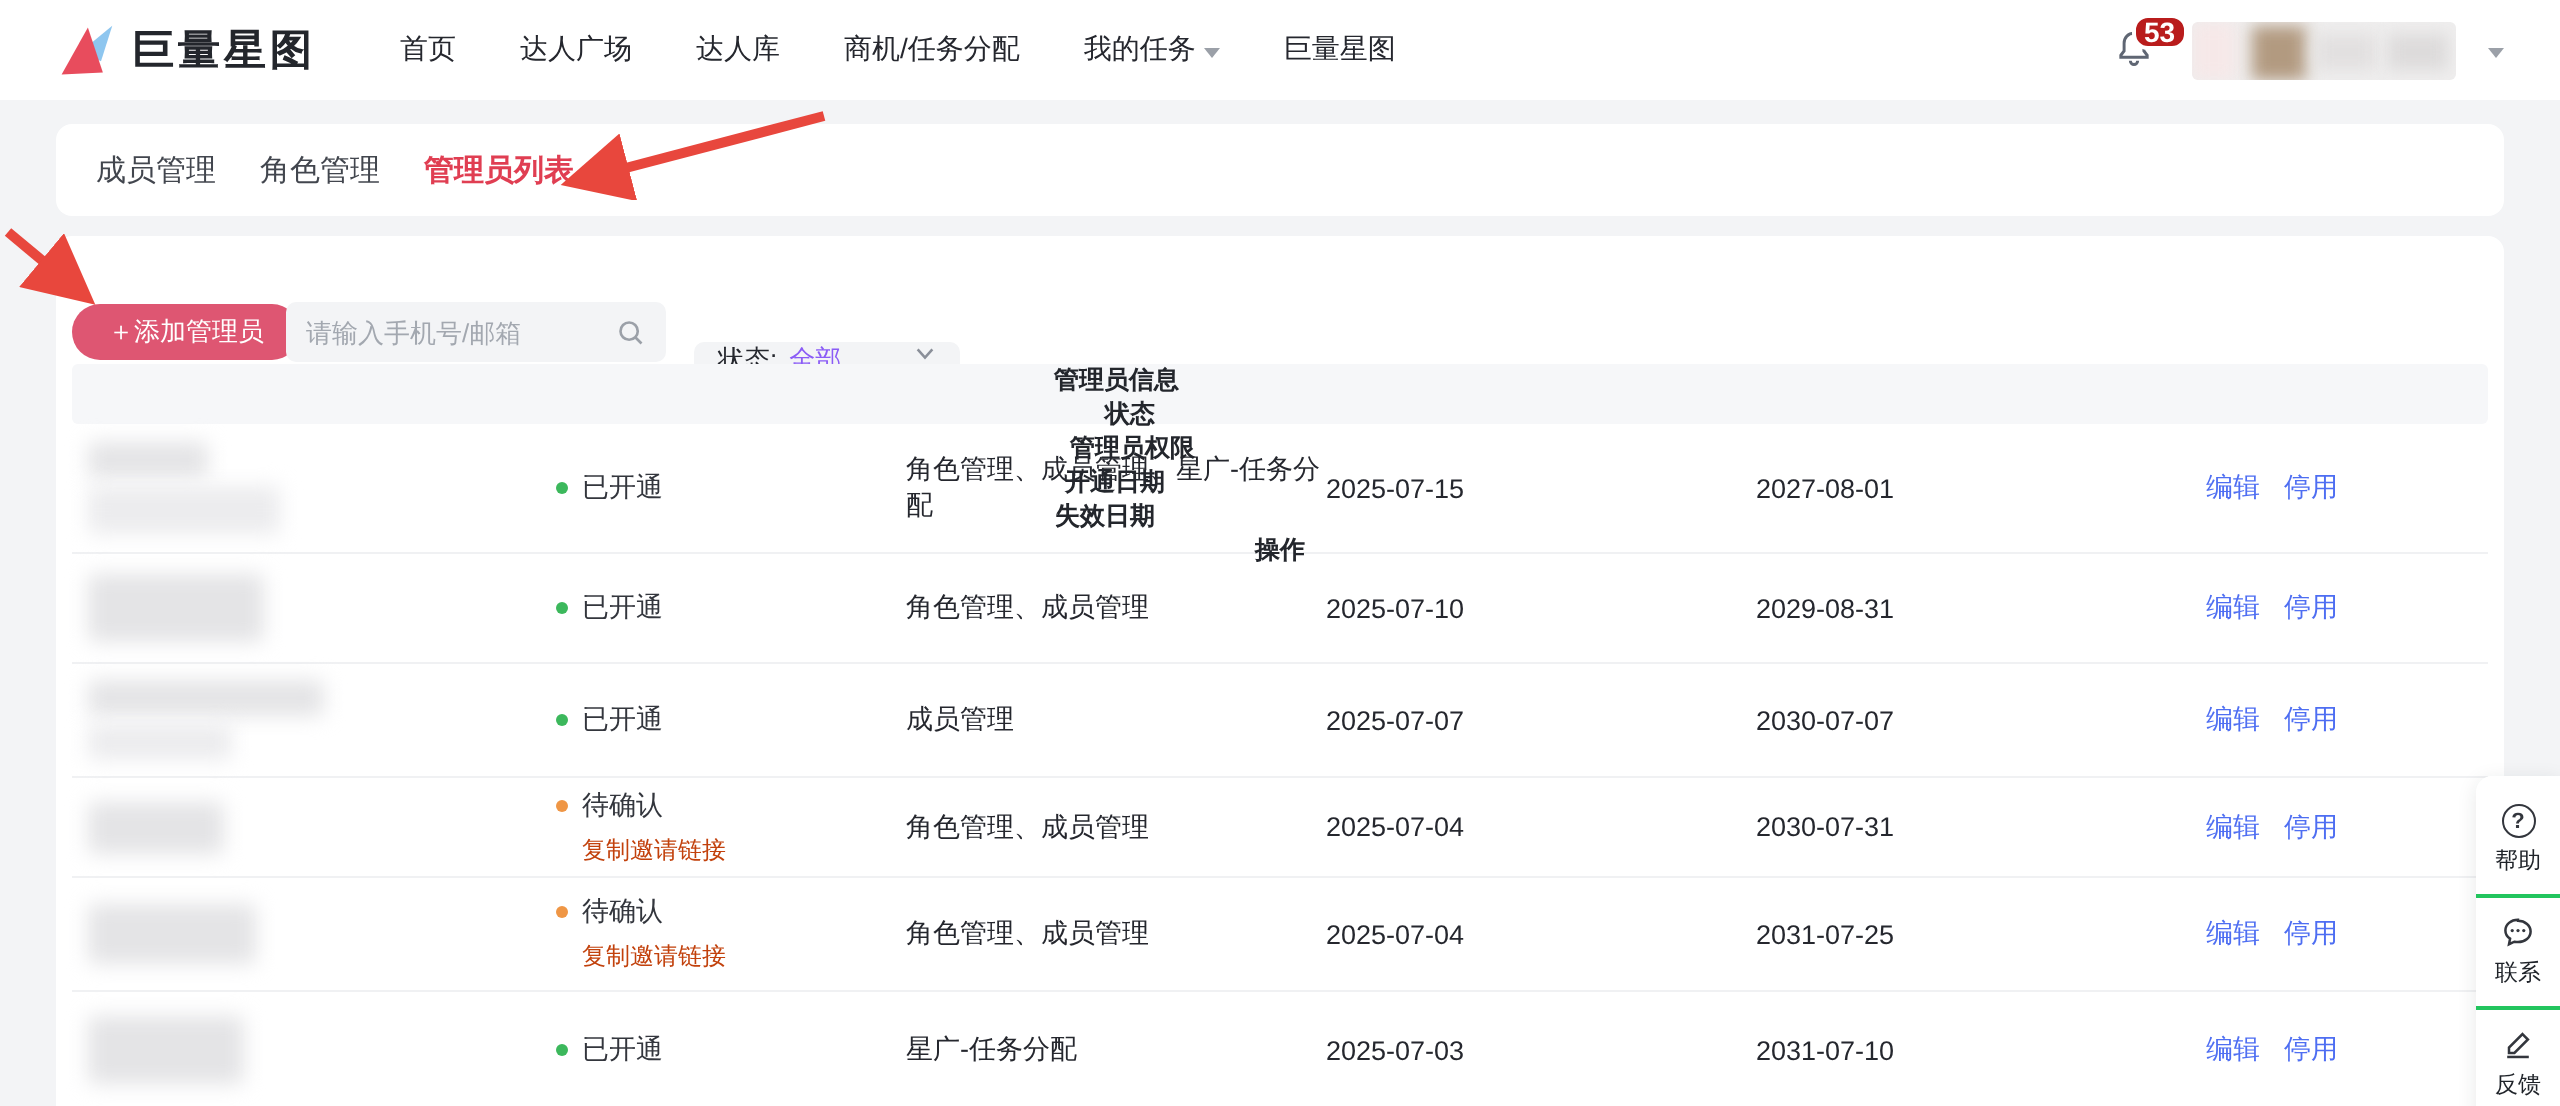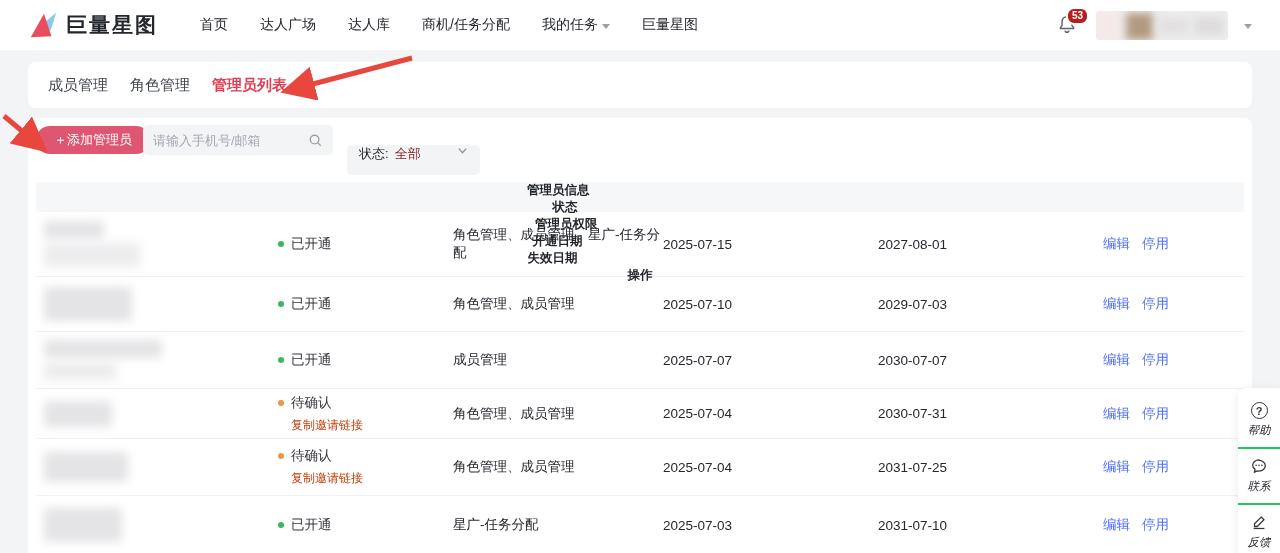--- a/index.html
+++ b/index.html
@@ -11,50 +11,50 @@
   .topnav { position:absolute; top:0; left:0; right:0; height:50px;
     background:#fff; display:flex; align-items:center; padding:0 28px; z-index:5; }
   .logo { display:flex; align-items:center; gap:8px; cursor:pointer; }
   .logo-text { font-size:21px; font-weight:bold; color:#23262c; letter-spacing:2px;text-align:right; }
   .menu { display:flex; align-items:center; gap:32px; margin-left:42px; }
   .menu-item { font-size:14px; color:#25272e; cursor:pointer; display:flex; align-items:center; gap:4px; white-space:nowrap; }
   .caret-down { width:0; height:0; border-left:4px solid transparent; border-right:4px solid transparent; border-top:5px solid #9ba0a8; margin-top:2px; }
   .nav-right { margin-left:auto; display:flex; align-items:center; gap:16px; }
   .bell-wrap { position:relative; width:24px; height:24px; cursor:pointer; }
   .badge { position:absolute; top:-6px; left:10px; background:#b91c1c; color:#fff;
-    font-size:10px; line-height:14px; padding:0 4px; border-radius:8px; border:2px solid #fff; font-weight:bold; }
+    font-size:14px; line-height:14px; padding:0 4px; border-radius:8px; border:2px solid #fff; font-weight:bold; }
   .user-blur { position:relative; width:132px; height:29px; border-radius:3px; overflow:hidden; background:#efeeee; cursor:pointer; }
   .user-blur .bl { position:absolute; filter:blur(4px); }
 
   
   .tab-card { position:absolute; left:28px; right:28px; top:62px; height:46px;
     background:#fff; border-radius:8px; display:flex; align-items:center; padding:0 20px; gap:22px; }
   .tab { font-size:15px; color:#42464e; cursor:pointer; }
   .tab.active { color:#e03e52; font-weight:bold; }
 
   
   .arrow-svg { position:absolute; z-index:9; pointer-events:none; }
 
   
   .content-card { position:absolute; left:28px; right:28px; top:118px; height:460px;
     background:#fff; border-radius:8px; }
-  .toolbar { position:absolute; top:6px; left:8px; right:8px; height:32px; }
+  .toolbar { position:absolute; top:32px; left:8px; right:8px; height:32px; }
   .add-btn { position:absolute; left:0; top:2px; height:28px; padding:0 18px;
     background:#de5672; color:#fff; border:none; border-radius:15px;
     font-size:13px; cursor:pointer; font-family:inherit; }
   .search-box { position:absolute; left:107px; top:1px; width:190px; height:30px;
     background:#f3f4f6; border-radius:5px; display:flex; align-items:center; padding:0 10px; }
   .search-box input { flex:1; border:none; background:transparent; outline:none;
     font-size:13px; color:#42464e; font-family:inherit; min-width:0; }
   .search-box input::placeholder { color:#a3a8b0; }
   .filter-box { position:absolute; left:311px; top:1px; width:133px; height:30px;
     background:#f3f4f6; border-radius:5px; display:flex; align-items:flex-start;
     padding:0 12px; font-size:13px; cursor:pointer; gap:6px;margin-top:20px; }
   .filter-label { color:#25272e; }
-  .filter-value { color:#7f1d1d; flex:1; }
+  .filter-value { color:#8b5cf6; flex:1; }
 
   
   .table { position:absolute; top:64px; left:8px; right:8px; }
   .thead { height:30px; background:#f6f7f9; border-radius:3px; display:flex; align-items:center;flex-direction:column; }
   .th { font-size:12.5px; font-weight:bold; color:#23262c; }
   .tr { display:flex; align-items:center; border-bottom:1px solid #f0f1f3; }
   .c1{width:242px; padding-left:0;} .c2{width:175px;} .c3{width:210px;} .c4{width:215px;} .c5{width:225px;} .c6{flex:1;}
   .td { font-size:13.5px; color:#25272e; }
   .dot { display:inline-block; width:6px; height:6px; border-radius:50%; margin-right:7px; vertical-align:middle; }
   .dot.green { background:#3cb85c; } .dot.orange { background:#ef9645; }
@@ -63,21 +63,21 @@
   .action-link { color:#4e6ef2; cursor:pointer; margin-right:12px; font-size:13.5px; }
   .blur-block { background:#e4e4e6; border-radius:3px; filter:blur(5px); }
   .blur-sub { background:#ececee; border-radius:3px; filter:blur(5px); margin-top:4px; }
 
   
   .side-panel { position:absolute; right:0; top:388px; width:42px; background:#fff;
     border-radius:8px 0 0 8px; box-shadow:0 2px 10px rgba(31,35,41,.1); padding:6px 0; z-index:8; }
   .side-item { display:flex; flex-direction:column; align-items:center; padding:8px 0 9px; cursor:pointer; }
   .side-item + .side-item { border-top:2px solid #22c55e; }
   .side-icon { width:18px; height:18px; margin-bottom:4px; }
-  .side-label { font-size:11.5px; color:#1f2329;font-style:italic; }
+  .side-label { font-size:11.5px; color:#1f2329; }
   .q-circle { width:17px; height:17px; border:1.4px solid #33363d; border-radius:50%;
     display:flex; align-items:center; justify-content:center; font-size:11px; font-weight:bold; color:#33363d; }
 </style>
 </head>
 <body>
 
 <header class="topnav">
   <div class="logo">
     <svg width="30" height="30" viewBox="0 0 32 32">
       <polygon points="13,17 30,3 24,22" fill="#8ec6ef"></polygon>
@@ -181,21 +181,21 @@
       </div>
     </div>
 
     <div class="tr" style="height:55px;">
       <div class="td c1">
         <div class="blur-block" style="width:88px;height:34px;margin-left:8px;"></div>
       </div>
       <div class="td c2"><span class="dot green"></span><span class="status-txt">已开通</span></div>
       <div class="td c3">角色管理、成员管理</div>
       <div class="td c4">2025-07-10</div>
-      <div class="td c5">2029-07-03</div>
+      <div class="td c5">2029-08-31</div>
       <div class="td c6">
         <span class="action-link">编辑</span><span class="action-link">停用</span>
       </div>
     </div>
 
     <div class="tr" style="height:57px;">
       <div class="td c1">
         <div class="blur-block" style="width:118px;height:18px;margin-left:8px;"></div>
         <div class="blur-sub" style="width:72px;height:18px;margin-left:8px;"></div>
       </div>

